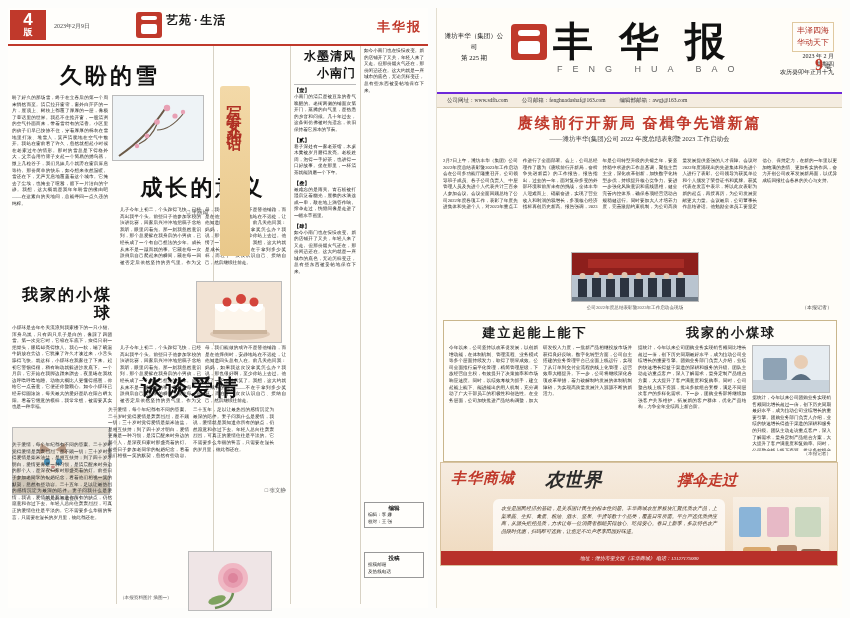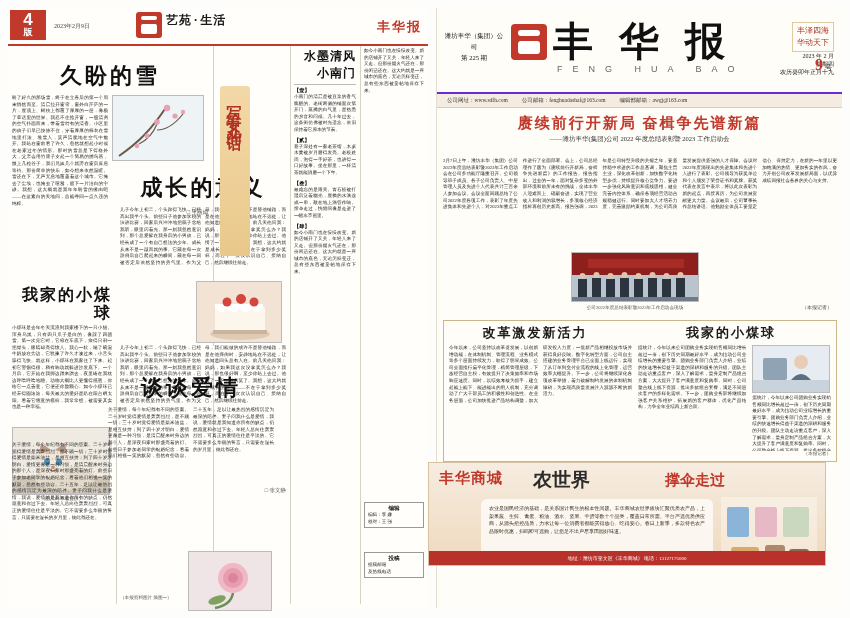--- a/index.html
+++ b/index.html
@@ -77,22 +77,22 @@
 
   .headline { text-align:center; margin:6px 4px 2px; }
   .headline .h1 { font-size:15px; font-weight:bold; color:#c0392b; letter-spacing:2px;}
   .headline .h2 { font-size:6.5px; color:#333; margin-top:2px;}
 
   .subhead-box { border:1px solid #c9b68c; padding:3px 5px; }
   .subhead-box .sh { text-align:center; font-size:13px; font-weight:bold; letter-spacing:2px; color:#1a1a1a;}
 
   
   .ad {
-    position:absolute; left:428px; top:462px; width:398px; height:104px;
-    background:linear-gradient(180deg,#f6ece0 0%, #efd9bd 100%); border:1px solid #d8c3a0; overflow:hidden;
+    position:absolute; left:440px; top:462px; width:398px; height:104px;
+    background:linear-gradient(180deg,#f6ece0 0%, #efd9bd 100%); border:1px solid #d8c3a0; overflow:hidden;font-style:italic;
   }
   .ad-title { position:absolute; left:10px; top:6px; font-size:15px; font-weight:bold; color:#c0392b; letter-spacing:1px;}
   .ad-title2 { position:absolute; left:104px; top:4px; font-size:19px; font-weight:bold; color:#2b2b2b;}
   .ad-title3 { position:absolute; left:236px; top:8px; font-size:15px; font-weight:bold; color:#c0392b;}
   .ad-body { position:absolute; left:52px; top:36px; width:232px; height:82px; background:rgba(255,255,255,.72); border-radius:6px; padding:6px 8px; font-size:5px; line-height:7.6px; color:#3a2c1c; text-align:justify;}
   .ad-foot { position:absolute; left:0; bottom:0; width:100%; height:14px; background:#b8312a; color:#fff; font-size:5px; display:flex; align-items:center; justify-content:center; gap:10px;}
   .ad-shelf { position:absolute; right:8px; top:34px; width:96px; height:92px; }
   .swatch { position:absolute; border-radius:2px; }
 </style>
 </head>
@@ -311,21 +311,21 @@
         <rect y="44" width="128" height="6" fill="#6f7b87"></rect>
       </svg>
     </div>
     <div class="cap" style="position:absolute; left:134px; top:296px; width:128px;">公司2022年度总结表彰暨2023年工作启动会现场</div>
 
     <div style="position:absolute; right:10px; top:296px; font-size:5px; color:#444;">（本报记者）</div>
 
     <div class="subhead-box" style="position:absolute; left:6px; top:312px; width:394px; height:142px;">
       <div style="display:flex; gap:24px;">
         <div style="width:172px;">
-          <div class="sh">改革激发新活力</div>
+          <div class="sh">建立起能上能下</div>
         </div>
         <div style="width:172px;">
           <div class="sh">我家的小煤球</div>
         </div>
       </div>
       <div style="display:flex; gap:6px; margin-top:3px;">
         <div class="txt" style="width:186px; columns:2; column-gap:5px; height:108px; overflow:hidden;">今年以来，公司坚持以改革促发展，以创新增动能，在体制机制、管理流程、业务模式等多个层面持续发力，取得了明显成效。公司全面推行扁平化管理，精简管理层级，下放经营自主权，有效提升了决策效率和市场响应速度。同时，以绩效考核为抓手，建立起能上能下、能进能出的用人机制，充分调动了广大干部员工的积极性和创造性。在业务层面，公司加快推进产品结构调整，加大研发投入力度，一批新产品相继投放市场并获得良好反响。数字化转型方面，公司自主搭建的业务管理平台已全面上线运行，实现了从订单到交付全流程的线上化管理，运营效率大幅提升。下一步，公司将继续深化各项改革举措，着力破解制约发展的体制机制障碍，为实现高质量发展注入源源不断的新活力。</div>
         <div class="txt" style="width:110px; columns:1; height:108px; overflow:hidden;">据统计，今年以来公司团购业务实现销售额同比增长超过一倍，创下历史同期最好水平，成为拉动公司业绩增长的重要引擎。团购业务部门负责人介绍，业绩的快速增长得益于渠道的深耕和服务的升级。团队主动走访重点客户，深入了解需求，量身定制产品组合方案，大大提升了客户满意度和复购率。同时，公司整合线上线下资源，推出多款组合套餐，满足不同层次客户的多样化需求。下一步，团购业务部将继续加强客户关系维护，拓展新的客户群体，优化产品结构，力争全年业绩再上新台阶。</div>
         <div style="width:80px;">
           <div class="photo" style="width:78px; height:48px; background:#dfe6ec;">

